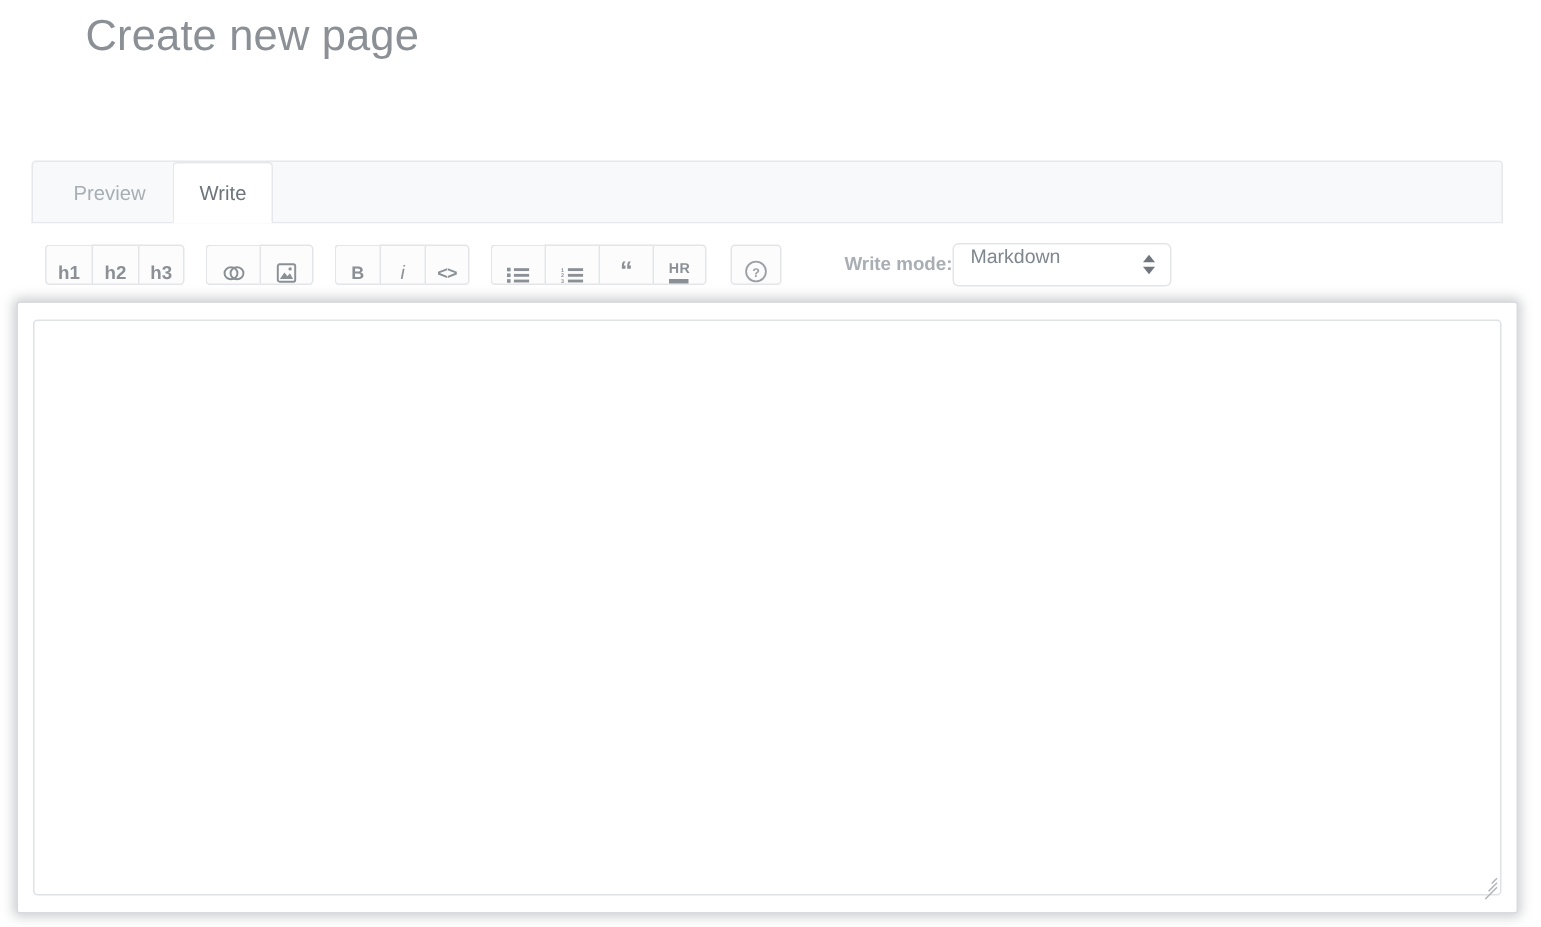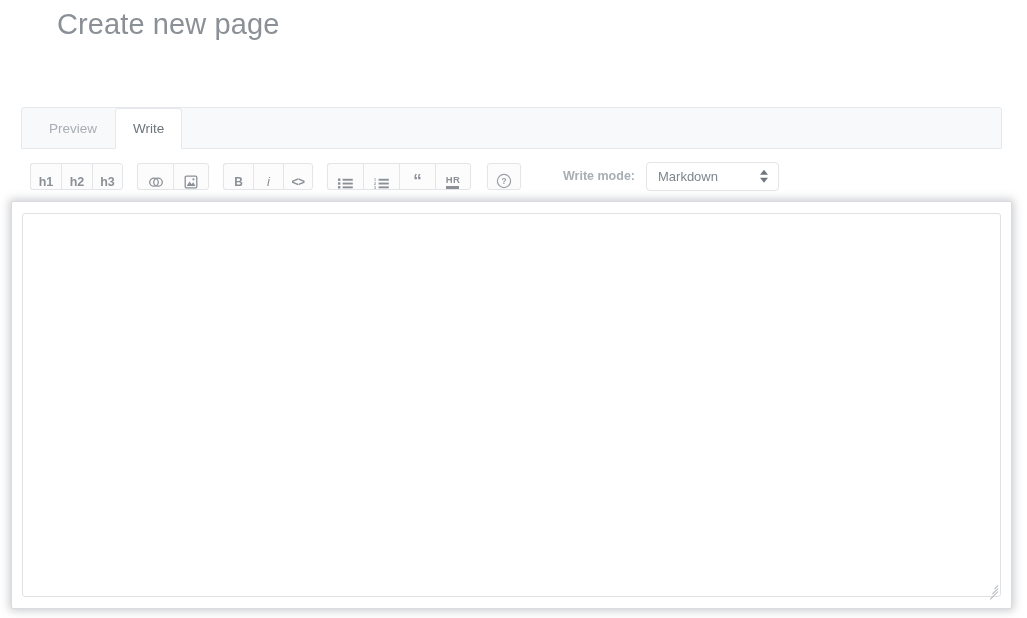--- a/index.html
+++ b/index.html
@@ -136,27 +136,26 @@
 
   .edit-mode-label {
     margin-left: 42px;
     font-size: 12.5px;
     font-weight: 700;
     color: #a8aeb4;
     white-space: nowrap;
   }
   .select-wrap {
     position: relative;
-    margin-left: 11px;
-    width: 133px; height: 29px;
+    width: 146px; height: 29px;
     background: #ffffff;
     border: 1px solid #e3e5e8;
     border-radius: 4px;
     display: flex;
-    align-items: center;
+    align-items: flex-start;
     padding: 0 11px;
     cursor: pointer;
   }
   .select-value {
     font-size: 13px;
     color: #7e868e;
     white-space: nowrap;
   }
   .select-arrows {
     position: absolute;

